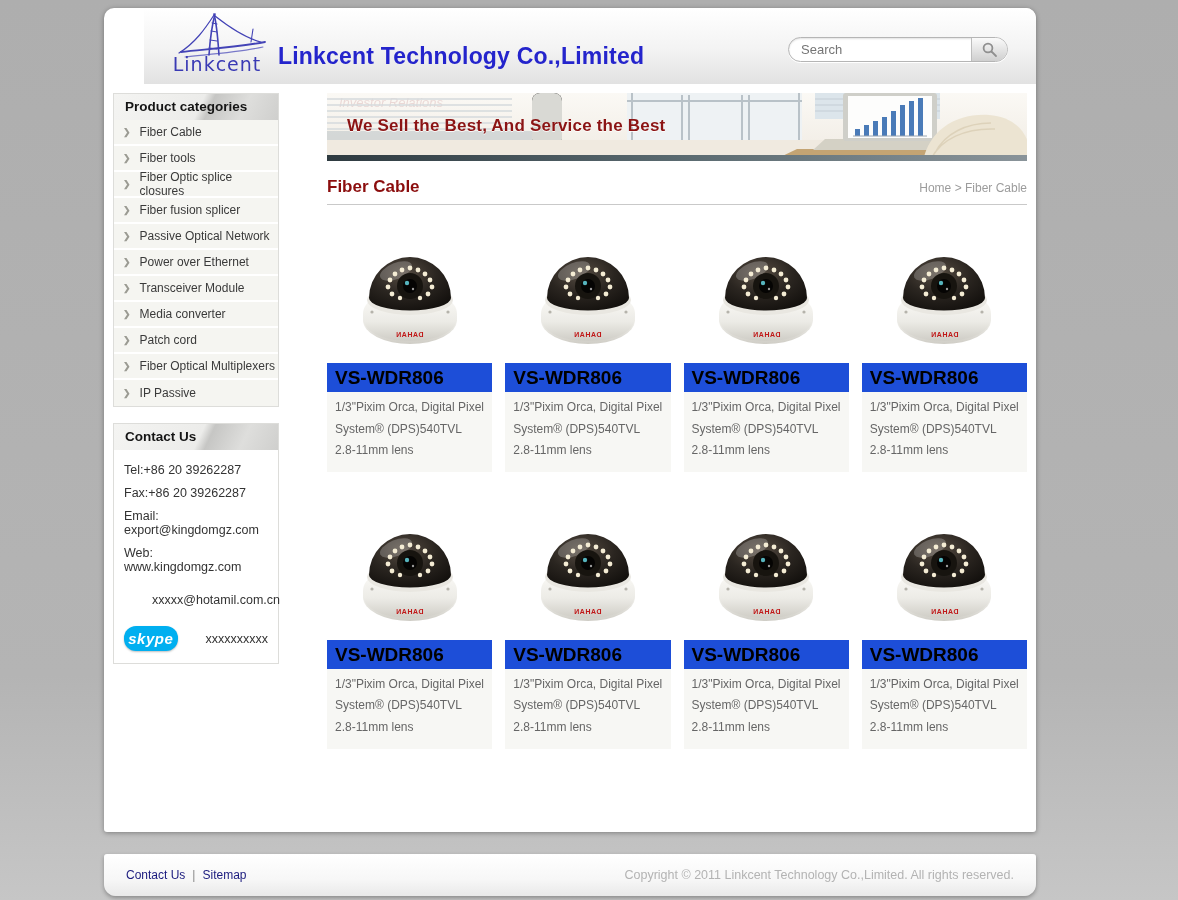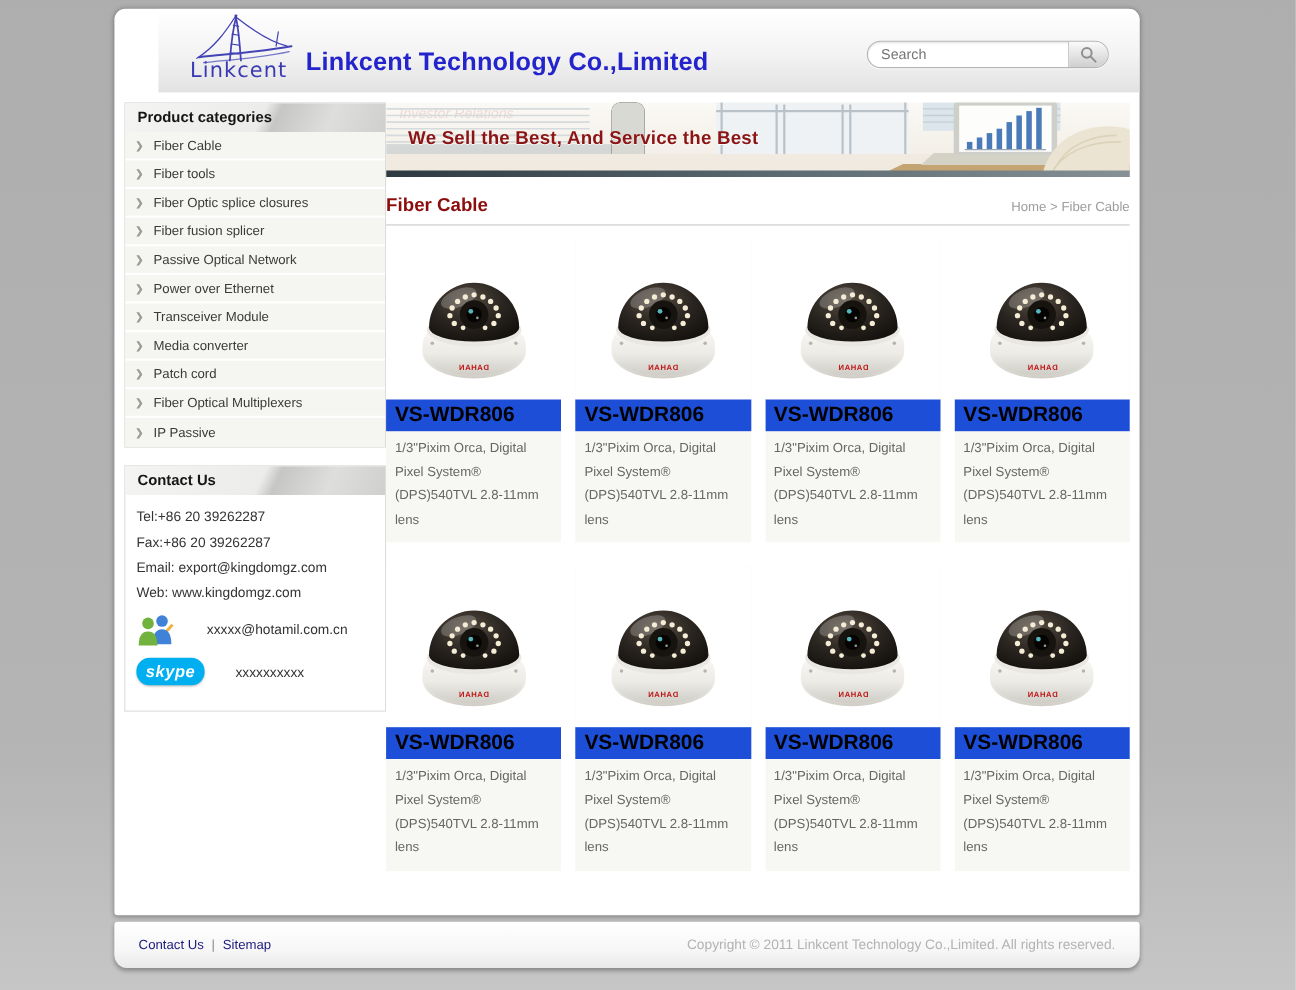--- a/index.html
+++ b/index.html
@@ -38,21 +38,21 @@
   .nav-item { color:#fff; font-weight:bold; font-size:13px; letter-spacing:.4px;
     display:flex; align-items:center; justify-content:center; cursor:pointer;
     border-right:1px solid #7d8f7d; }
   .nav-item:last-child { border-right:none; }
   .w0{width:207px}.w1{width:144px}.w2{width:152px}.w3{width:106px}.w4{width:144px}.w5{flex:1}
 
   
   .content { padding:9px 9px 0 9px; position:relative; }
 
   
-  .sidebar { float:left; width:238px; }
+  .sidebar { float:left; width:166px; }
   .sbox { border:1px solid #ddddda; background:#fff; margin-bottom:16px; }
   .sbox-header { height:26px; padding:5px 11px; font-size:13.5px; font-weight:bold; color:#151515;
     background:linear-gradient(115deg,#f4f4f2 0%,#ececea 52%,#c6c6c4 58%,#dededc 78%,#cfcfcd 100%); }
   .cat-item { height:26px; background:#f5f5f1; border-bottom:2px solid #fff;
     display:flex; align-items:center; font-size:12px; color:#3a3a3a; padding-left:9px; cursor:pointer; }
   .cat-item:last-child { border-bottom:none; }
   .chev { color:#9b9b93; font-size:9px; font-weight:bold; margin-right:9px; }
   .contact-body { padding:13px 10px 12px 10px; font-size:12.5px; color:#333; min-height:196px; }
   .contact-line { margin-bottom:9px; }
   .im-row { display:flex; align-items:center; margin-top:10px; }
@@ -79,21 +79,21 @@
   .product { background:#f7f7f4; cursor:pointer; }
   .product-img { height:146px; background:#fff; position:relative;
     display:flex; align-items:center; justify-content:center; }
   .product-img svg { width:120px; height:120px; }
   .cam-brand { position:absolute; bottom:25px; left:0; right:0; text-align:center;
     font-size:7px; font-weight:bold; color:#c01818; transform:scaleX(-1); letter-spacing:.5px; }
   .product-name { font-size:19px; font-weight:bold; color:#000; background:#1d4ed8; padding:4px 8px 3px; }
   .product-desc { padding:5px 8px 10px; font-size:12px; color:#666; line-height:1.8; }
 
   
-  .footer-card { margin-top:6px; height:42px; background:linear-gradient(180deg,#ffffff 0%,#f7f7f7 60%,#e9e9e9 100%);
+  .footer-card { margin-top:22px; height:42px; background:linear-gradient(180deg,#ffffff 0%,#f7f7f7 60%,#e9e9e9 100%);
     border-radius:3px 3px 12px 12px; box-shadow:0 2px 4px rgba(0,0,0,.3);
     display:flex; align-items:center; justify-content:space-between; padding:0 22px; }
   .footer-links { font-size:12px; color:#1a1a7e; }
   .footer-links a { color:#1a1a7e; text-decoration:none; cursor:pointer; }
   .footer-links .sep { color:#8a8a8a; margin:0 7px; }
   .copyright { font-size:12.5px; color:#b3b3b3; }
 </style>
 </head>
 <body>
 

